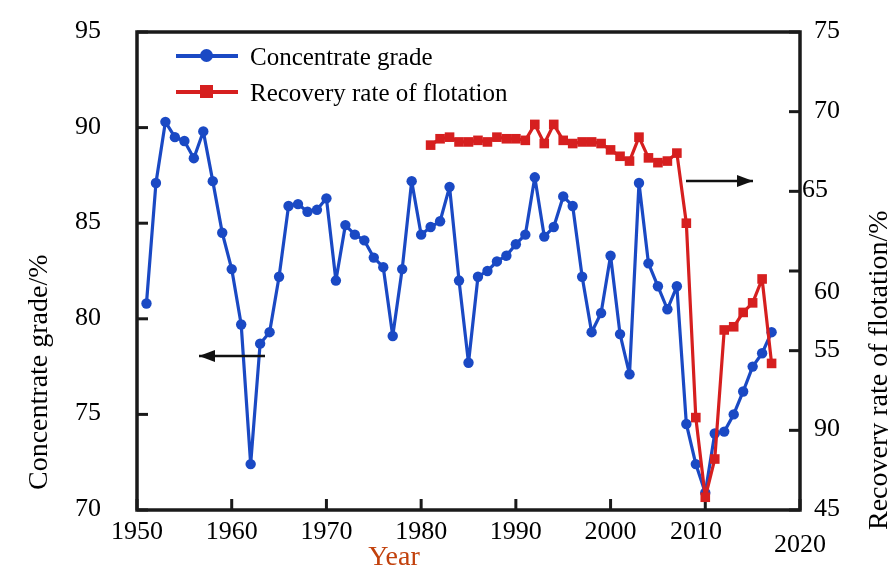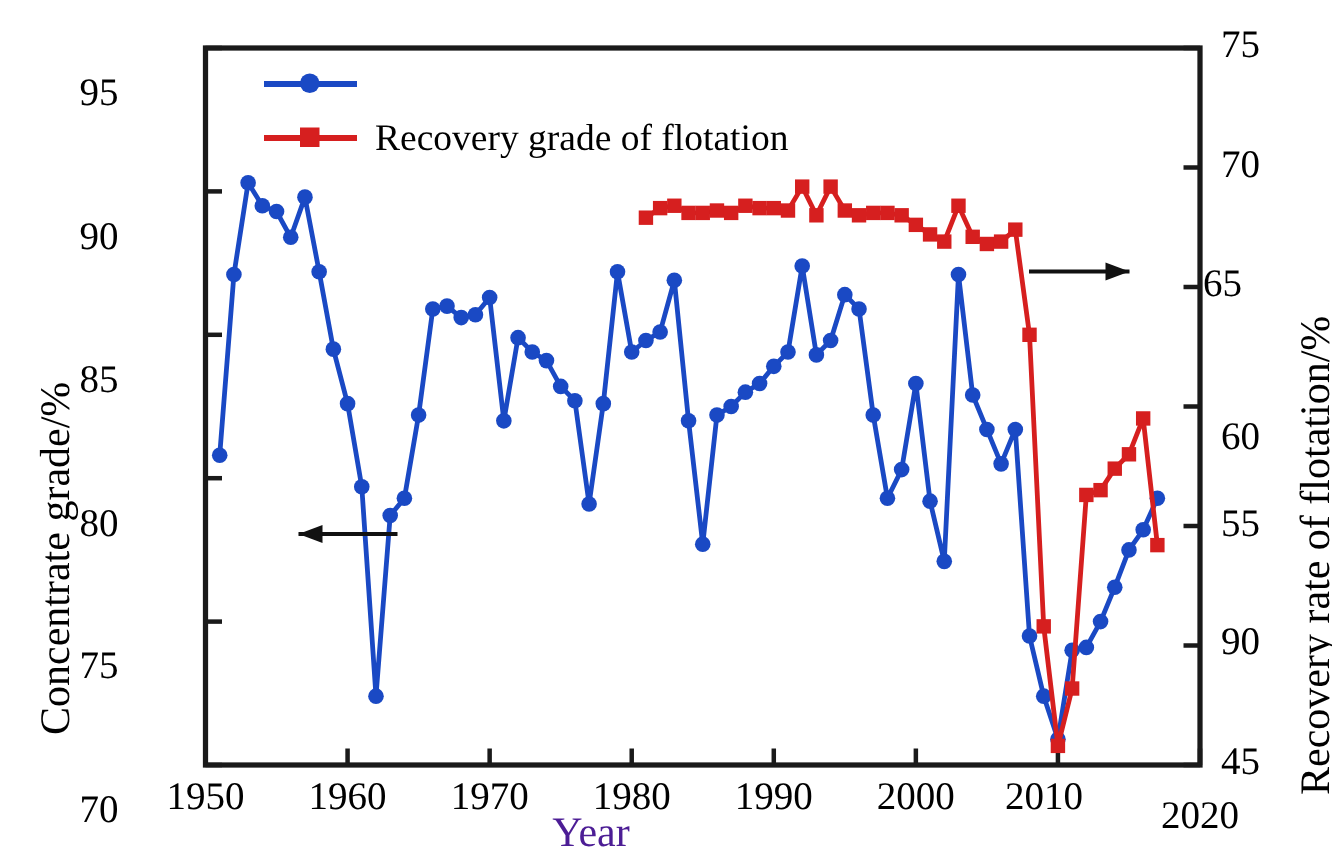--- a/index.html
+++ b/index.html
@@ -33,30 +33,30 @@
     top: 530px;
     transform: rotate(-90deg);
   }
   #xlabel {
     position: absolute;
     left: 0;
     top: 540px;
     width: 788px;
     text-align: center;
     font-size: 28px;
-    color: #4c1d95;
+    color: #c2410c;
   }
   
   .tick-label {
     position: absolute;
     font-size: 26px;
     color: #000;
     white-space: nowrap;
   }
-  .tick-left  { text-align: left; width: 70px; margin-top: 32px; }
+  .tick-left  { text-align: center; width: 70px; }
   .tick-right { text-align: left;  width: 70px; }
   .tick-x     { text-align: center; width: 100px; }
   
   #legend {
     position: absolute;
     left: 176px;
     top: 38px;
     font-size: 25px;
     color: #000;
   }
@@ -256,23 +256,24 @@
       <div class="tick-label tick-x" style="left: 646px; top: 516px;">2010</div>
       <div class="tick-label tick-x" style="left: 750px; top: 529px;">2020</div>
     </div>
 
   <div id="legend">
     <div class="legend-row">
       <span class="legend-swatch">
         <span class="legend-line" style="background:#1a49c4"></span>
         <span class="legend-marker circle" style="background:#1a49c4"></span>
       </span>
+      <span class="legend-text">Concentrate grade</span>
     </div>
     <div class="legend-row">
       <span class="legend-swatch">
         <span class="legend-line" style="background:#d61f1f"></span>
         <span class="legend-marker" style="background:#d61f1f"></span>
       </span>
-      <span class="legend-text">Recovery grade of flotation</span>
+      <span class="legend-text">Recovery rate of flotation</span>
     </div>
   </div>
 
 </div>
 
 </body></html>

